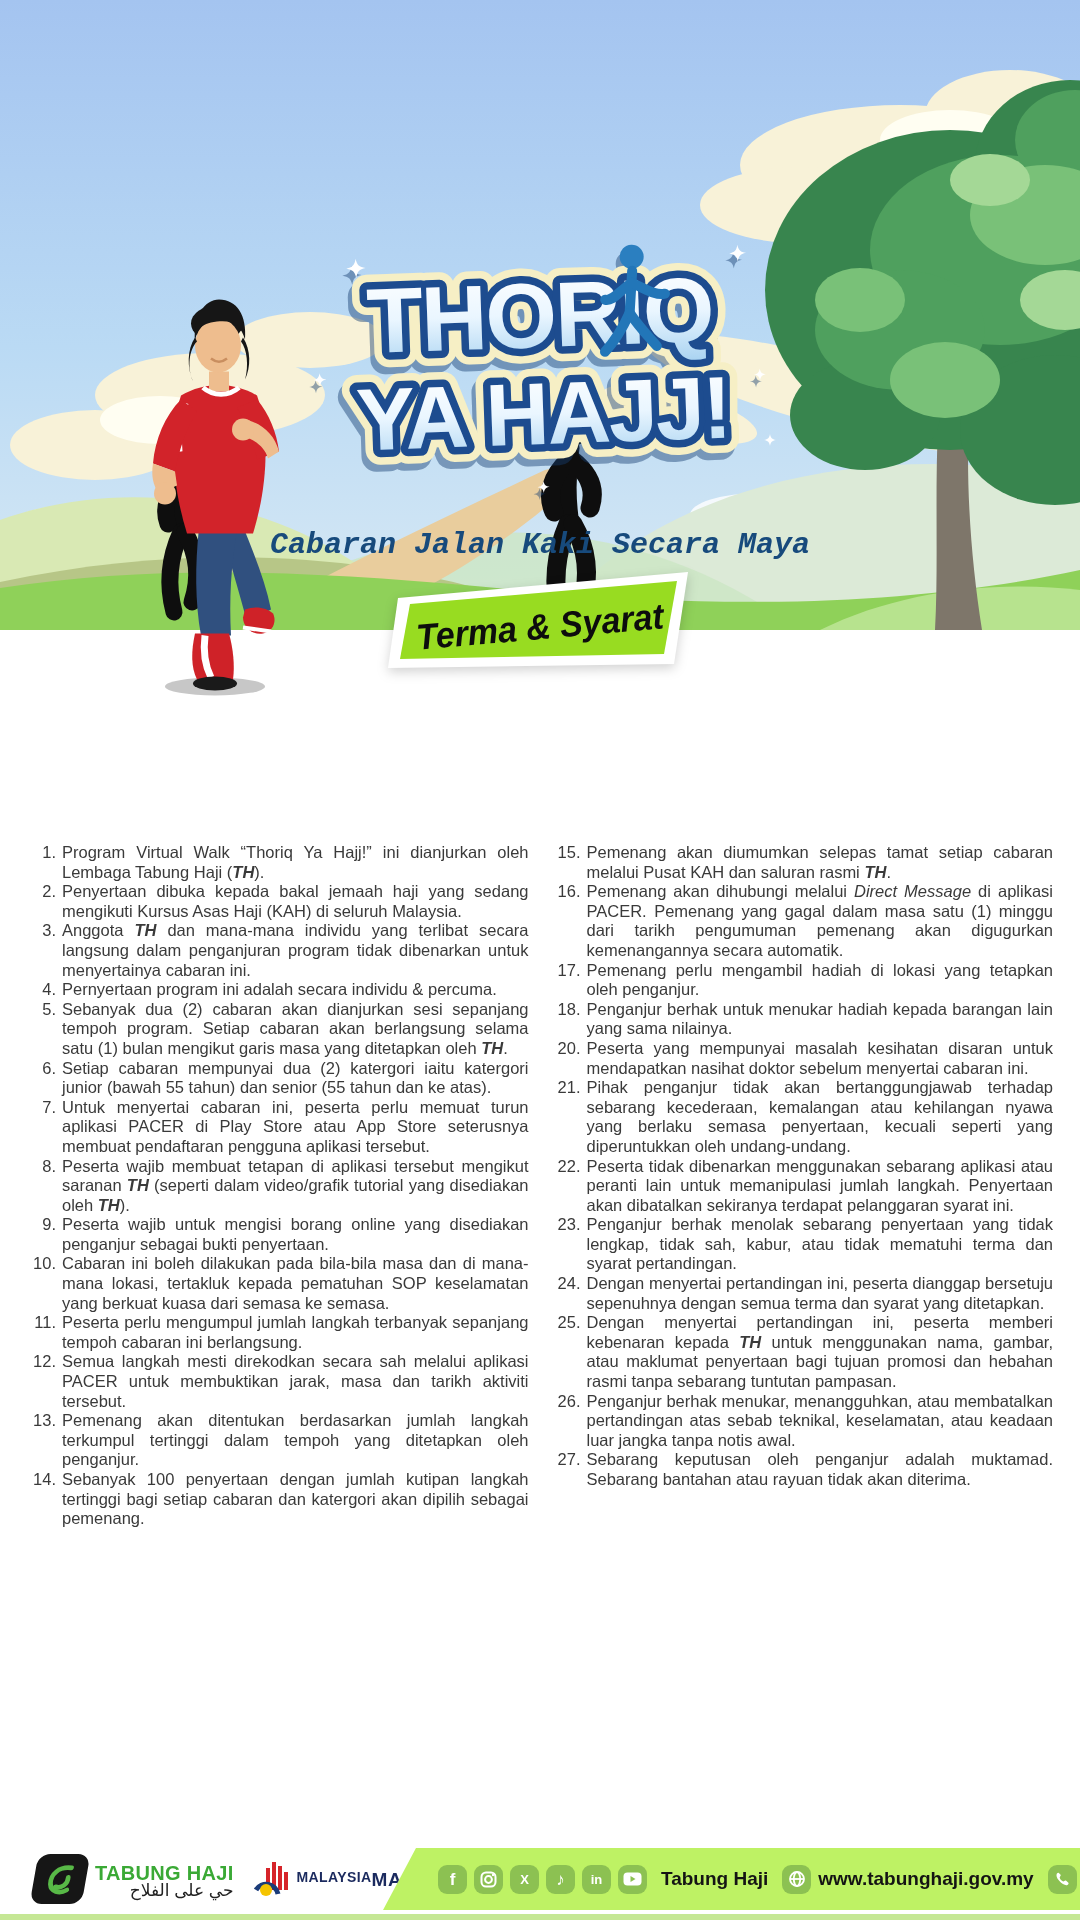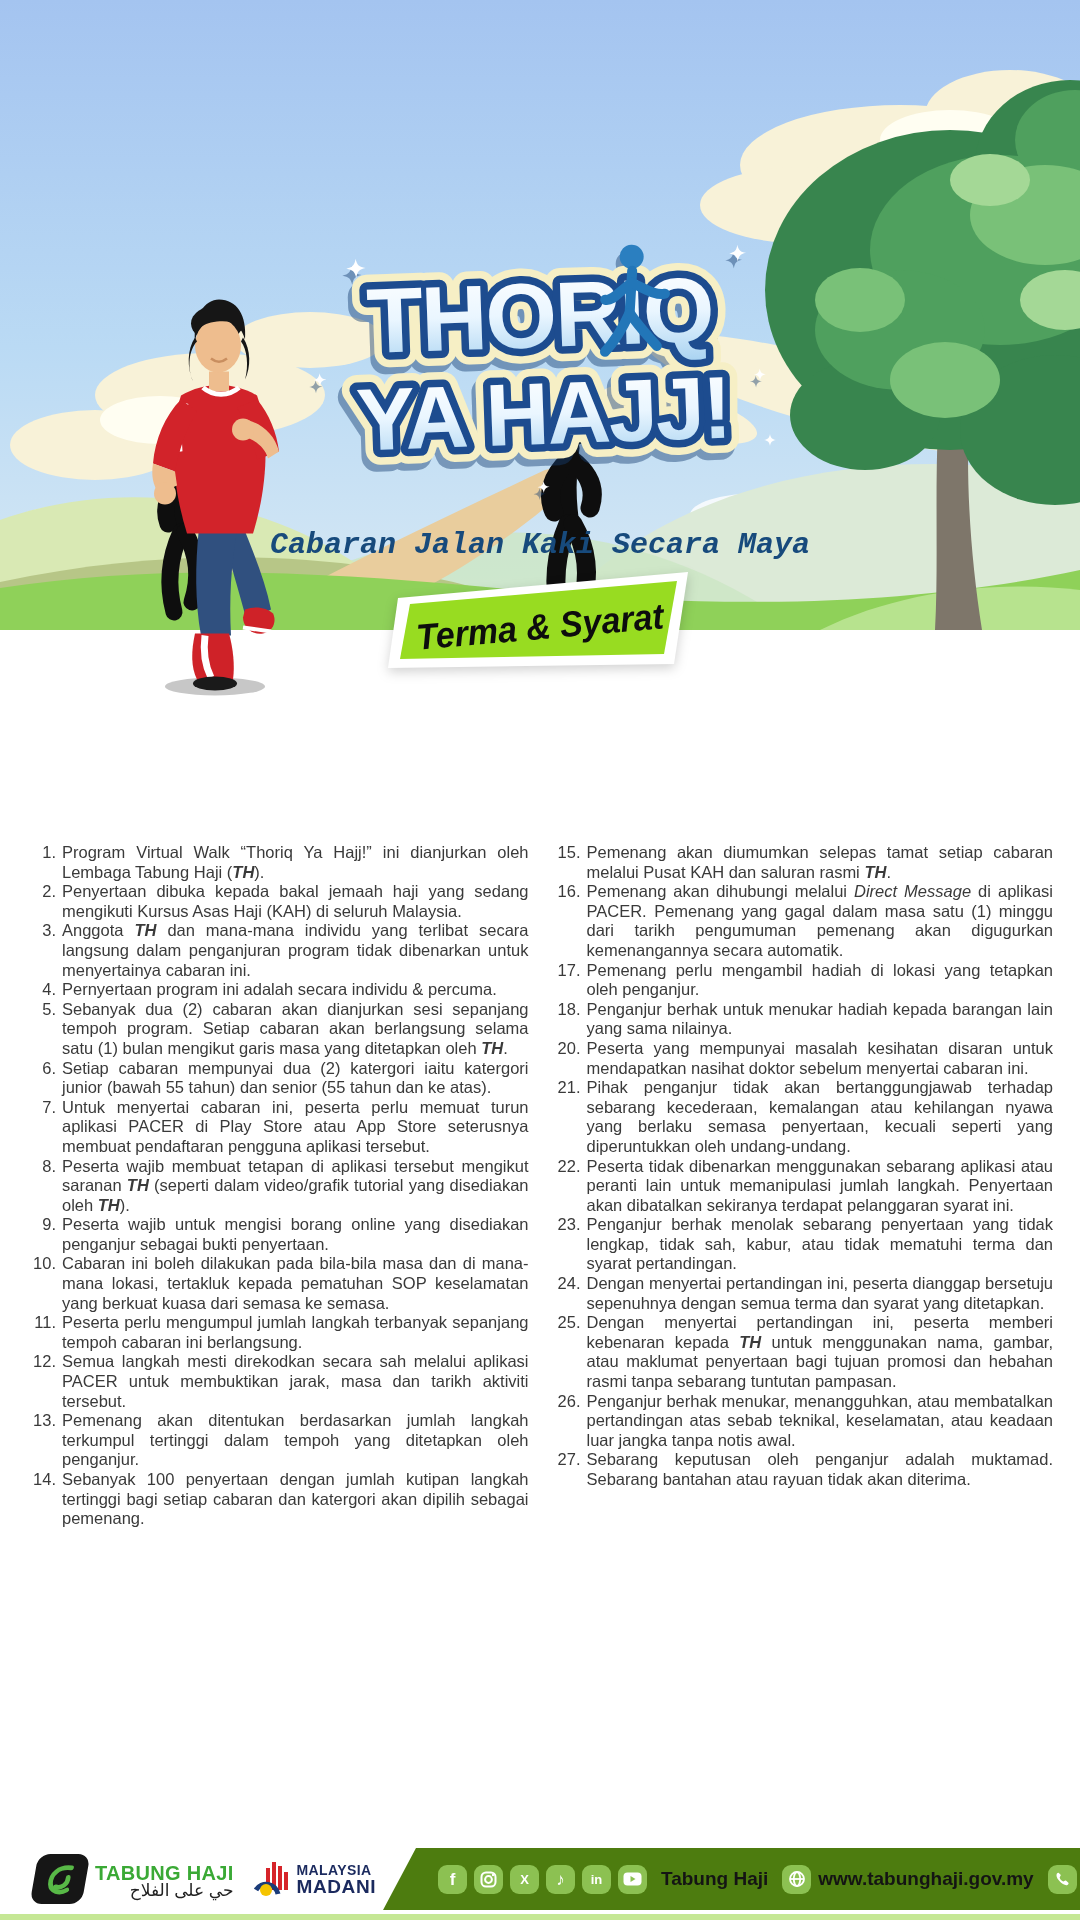--- a/index.html
+++ b/index.html
@@ -25,32 +25,32 @@
   .terms{position:absolute;left:30px;top:843px;width:1023px;display:flex;gap:26px;}
   .col{flex:1;min-width:0;}
   .col ol{list-style:none;margin:0;padding:0;}
   .term{display:flex;font-size:16.5px;line-height:19.6px;color:#3a3a3a;}
   .term .num{flex:none;width:26px;text-align:right;margin-right:6px;}
   .term .txt{flex:1;text-align:justify;}
   .term .txt b.th{font-weight:bold;font-style:italic;}
 
   
   .footer{position:absolute;left:0;bottom:0;width:1080px;}
-  .band{position:relative;height:62px;background:#4d7c0f;}
+  .band{position:relative;height:62px;background:#bef264;}
   .white-card{position:absolute;left:0;top:0;height:62px;width:416px;background:#ffffff;
               clip-path:polygon(0 0,416px 0,383px 100%,0 100%);
               display:flex;align-items:center;gap:20px;padding-left:34px;box-sizing:border-box;}
   .th-logo{display:flex;align-items:center;gap:9px;}
   .th-badge{width:52px;height:50px;background:#161616;border-radius:12px;
             transform:skewX(-10deg);display:grid;place-items:center;}
   .th-words{display:flex;flex-direction:column;align-items:flex-end;}
   .th-name{font-size:20px;font-weight:bold;color:#3aa935;letter-spacing:.3px;white-space:nowrap;}
   .th-arabic{font-size:17px;color:#222222;line-height:12px;}
   .madani{display:flex;align-items:center;gap:7px;}
-  .madani-words{display:flex;flex-direction:column;line-height:1;}
+  .madani-words{display:flex;flex-direction:row;line-height:1;}
   .madani-l1{font-size:14px;font-weight:bold;color:#1b2a5e;letter-spacing:.4px;}
   .madani-l2{font-size:19px;font-weight:bold;color:#1b2a5e;letter-spacing:.6px;}
   .footer-right{position:absolute;left:438px;top:0;height:62px;display:flex;align-items:center;gap:7px;}
   .sicon{width:29px;height:29px;border-radius:9px;background:#8cc152;display:grid;
          place-items:center;color:#ffffff;font-weight:bold;flex:none;}
   .sicon .gl{font-size:17px;line-height:1;}
   .sicon .gl.small{font-size:13px;}
   .ftxt{font-size:19px;font-weight:bold;color:#141414;white-space:nowrap;}
   .ml{margin-left:7px;}
   .gap-row{height:4px;background:#ffffff;}

